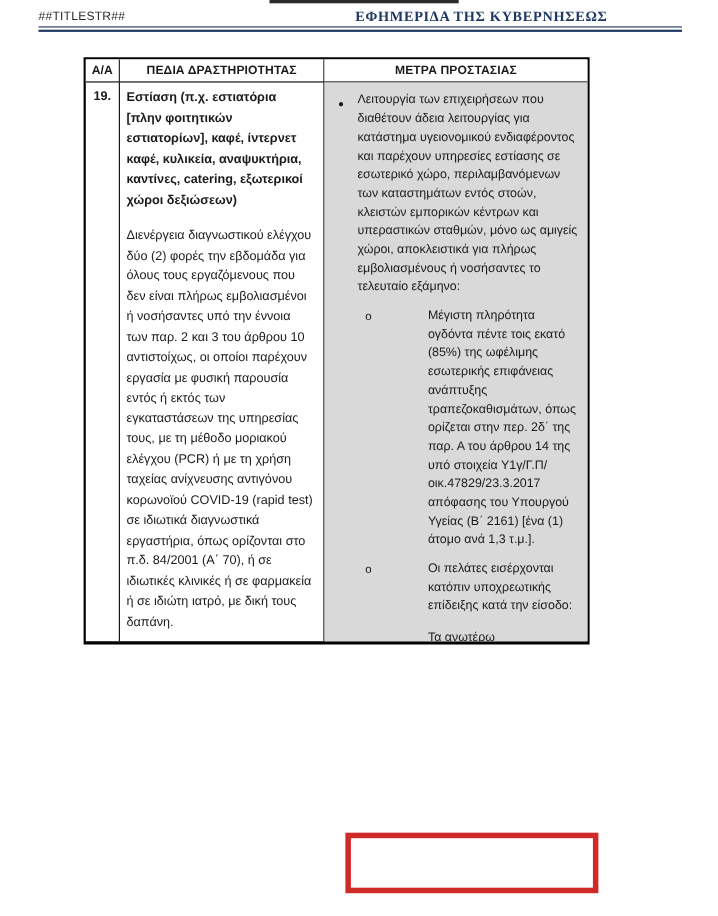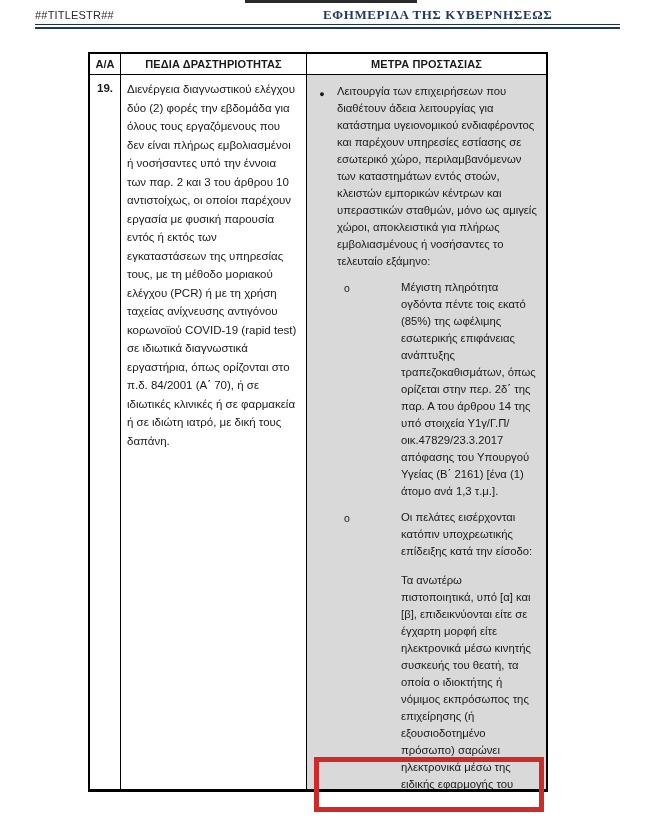--- a/index.html
+++ b/index.html
@@ -35,22 +35,22 @@
   }
   .header-rule {
     position: absolute; top: 24px; left: 35px; width: 585px;
   }
   .header-rule .rule-thin { height: 1px; background: #1c2f55; }
   .header-rule .rule-gap  { height: 2px; background: transparent; }
   .header-rule .rule-thick{ height: 2px; background: #1f3864; }
 
   
   .doc-table {
-    position: absolute; top: 52px; left: 88px;
-    width: 460px; height: 740px;
+    position: absolute; top: 52px; left: 76px;
+    width: 460px; height: 534px;
     border: 2px solid #000;
     border-bottom-width: 3px;
     display: grid;
     grid-template-columns: 31px 186px 1fr;
     grid-template-rows: 21px 1fr;
     background: #fff;
   }
   .th {
     border-right: 1.5px solid #000;
     border-bottom: 1.5px solid #000;
@@ -115,20 +115,21 @@
 </div>
 
 <div class="doc-table">
   <div class="th">Α/Α</div>
   <div class="th">ΠΕΔΙΑ ΔΡΑΣΤΗΡΙΟΤΗΤΑΣ</div>
   <div class="th">ΜΕΤΡΑ ΠΡΟΣΤΑΣΙΑΣ</div>
 
   <div class="cell cell-num">19.</div>
 
   <div class="cell cell-activity">
+    <div class="activity-title">Εστίαση (π.χ. εστιατόρια [πλην φοιτητικών εστιατορίων], καφέ, ίντερνετ καφέ, κυλικεία, αναψυκτήρια, καντίνες, catering, εξωτερικοί χώροι δεξιώσεων)</div>
     <div class="activity-body">Διενέργεια διαγνωστικού ελέγχου δύο (2) φορές την εβδομάδα για όλους τους εργαζόμενους που δεν είναι πλήρως εμβολιασμένοι ή νοσήσαντες υπό την έννοια των παρ. 2 και 3 του άρθρου 10 αντιστοίχως, οι οποίοι παρέχουν εργασία με φυσική παρουσία εντός ή εκτός των εγκαταστάσεων της υπηρεσίας τους, με τη μέθοδο μοριακού ελέγχου (PCR)  ή με τη χρήση ταχείας ανίχνευσης αντιγόνου κορωνοϊού COVID-19 (rapid test) σε ιδιωτικά διαγνωστικά εργαστήρια, όπως ορίζονται στο π.δ. 84/2001 (Α΄ 70), ή σε ιδιωτικές κλινικές ή σε φαρμακεία ή σε ιδιώτη ιατρό, με δική τους δαπάνη.</div>
   </div>
 
   <div class="cell cell-measures">
     <div class="bullet-row">
       <div class="bullet-marker">●</div>
       <div class="bullet-text">Λειτουργία των επιχειρήσεων που διαθέτουν άδεια λειτουργίας για κατάστημα υγειονομικού ενδιαφέροντος και παρέχουν υπηρεσίες εστίασης σε εσωτερικό χώρο, περιλαμβανόμενων των καταστημάτων εντός στοών, κλειστών εμπορικών κέντρων και υπεραστικών σταθμών, μόνο ως αμιγείς χώροι, αποκλειστικά για πλήρως εμβολιασμένους ή νοσήσαντες το τελευταίο εξάμηνο:</div>
     </div>
 
     <div class="sub-row">

